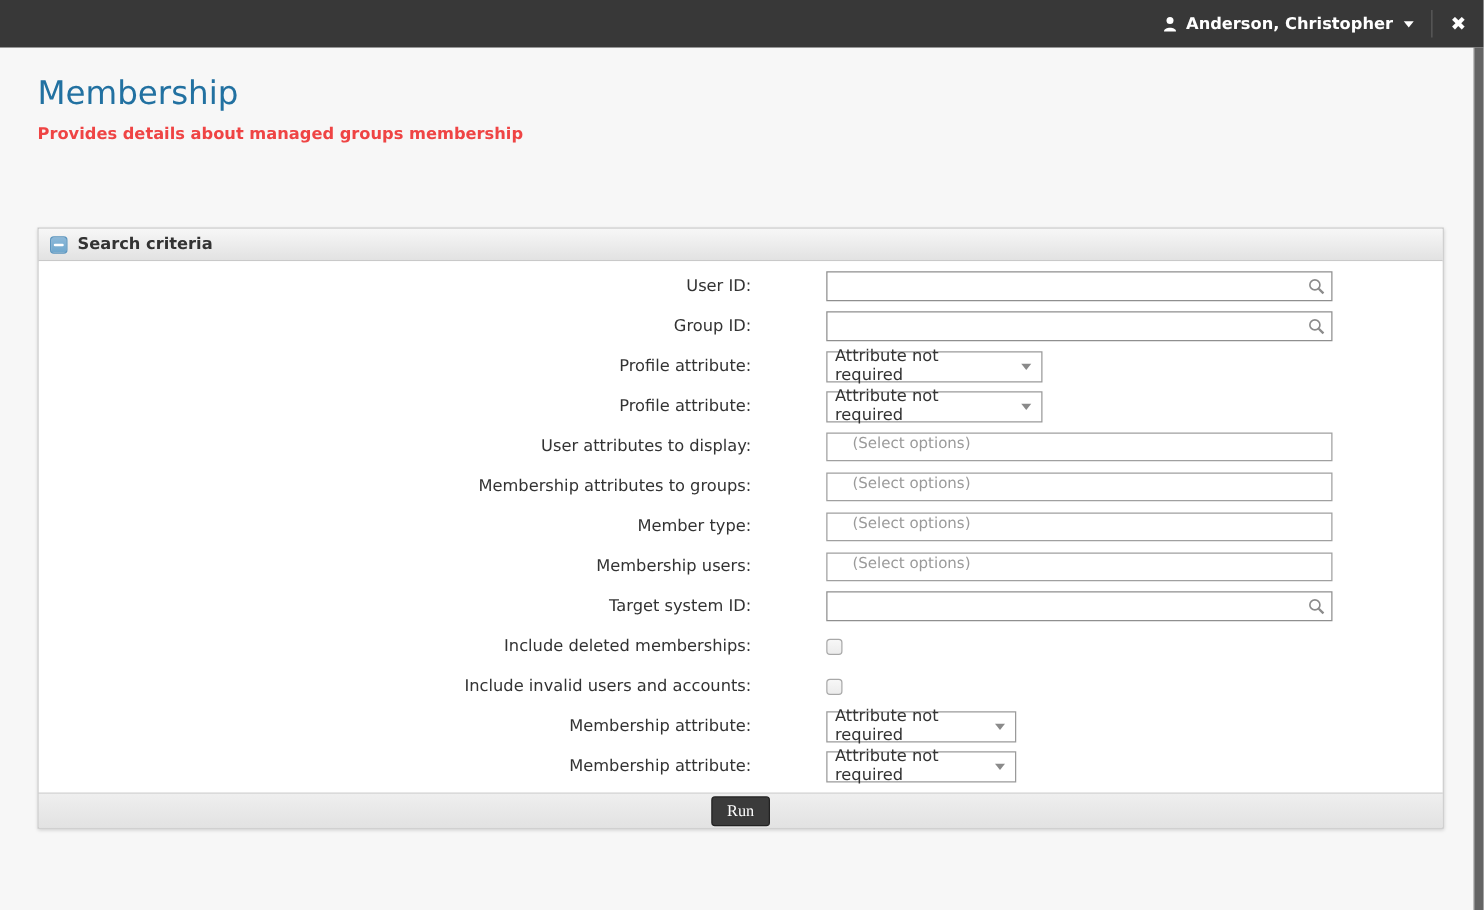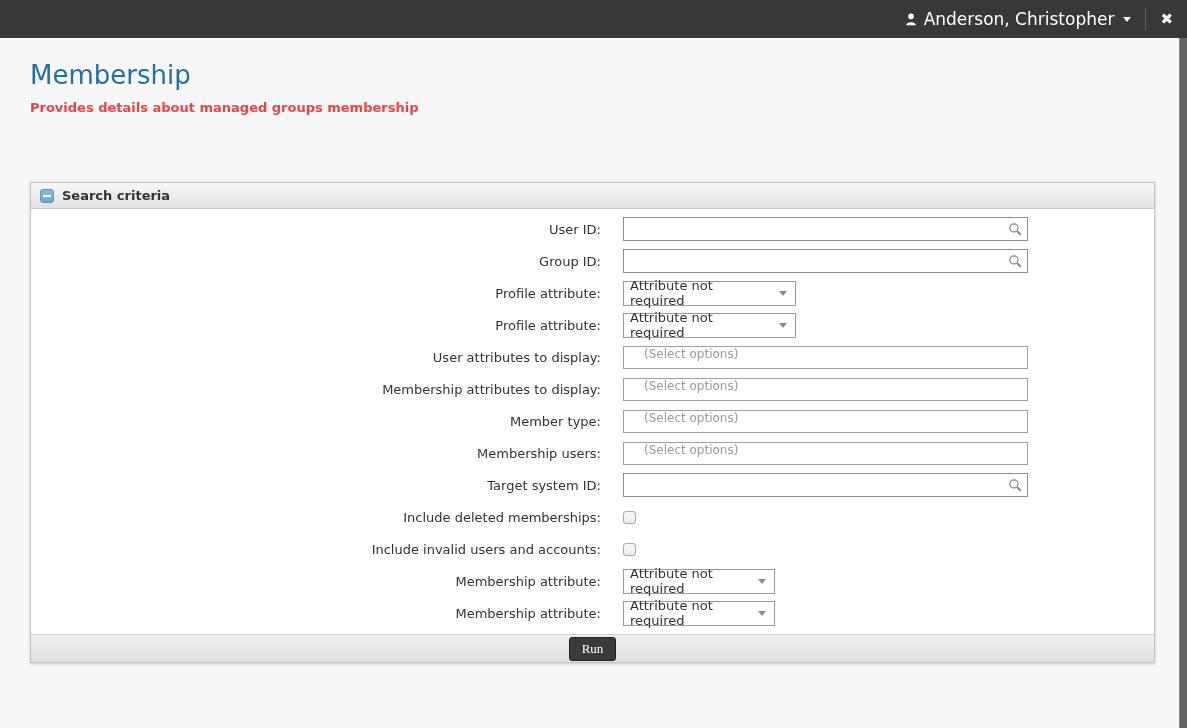--- a/index.html
+++ b/index.html
@@ -11,21 +11,21 @@
   }
   
   .topbar {
     position:absolute; top:0; left:0; width:1187px; height:38px;
     background:#383838; color:#fff;
     display:flex; align-items:center; justify-content:flex-end;
     padding-right:14px;
   }
   .user-menu {
     display:flex; align-items:center; gap:6px;
-    font-size:17px; color:#fff; cursor:pointer;
+    font-size:13px; color:#fff; cursor:pointer;font-weight:bold;
   }
   .user-icon { display:inline-flex; }
   .caret-down {
     width:0; height:0; border-left:4px solid transparent;
     border-right:4px solid transparent; border-top:5px solid #fff;
     margin-left:3px;
   }
   .topbar-divider {
     width:1px; height:22px; background:#5d5d5d; margin:0 14px;
   }
@@ -67,21 +67,21 @@
     border:1px solid #5b95bf;
     color:#fff; display:flex; align-items:center; justify-content:center;
     cursor:pointer;
   }
   .collapse-btn .minus {
     width:8px; height:2px; background:#fff; border-radius:1px;
   }
   .panel-title { font-size:13px; font-weight:bold; color:#333; }
   
   .form-body { padding:4px 0 5px 0; background:#fff; }
-  .row { height:32px; display:flex; align-items:center; }
+  .row { height:32px; display:flex; align-items:center;gap:38px; }
   .lbl {
     width:570px; text-align:right; font-size:13px; color:#333;
     flex:0 0 570px;
   }
   .ctrl { margin-left:22px; display:flex; align-items:center; position:relative; }
   .search-input {
     width:405px; height:24px;
     border:1px solid #8f8f8f; background:#fff;
     position:relative;
   }
@@ -199,21 +199,21 @@
       </div>
       <div class="row">
         <label class="lbl">User attributes to display:</label>
         <div class="ctrl">
           <div class="multi-input">
             <span class="ph">(Select options)</span>
           </div>
         </div>
       </div>
       <div class="row">
-        <label class="lbl">Membership attributes to display:</label>
+        <label class="lbl">Membership attributes to groups:</label>
         <div class="ctrl">
           <div class="multi-input">
             <span class="ph">(Select options)</span>
           </div>
         </div>
       </div>
       <div class="row">
         <label class="lbl">Member type:</label>
         <div class="ctrl">
           <div class="multi-input">

